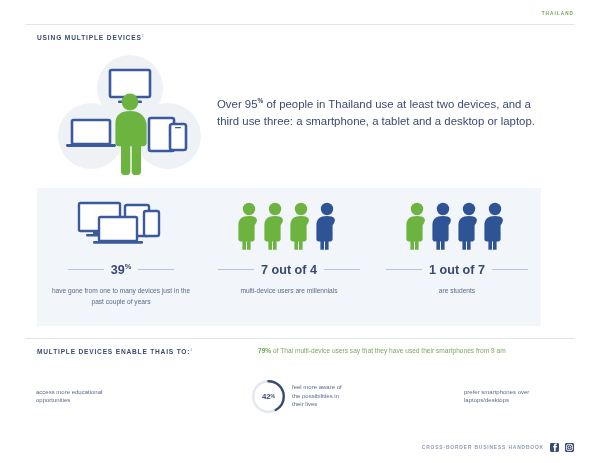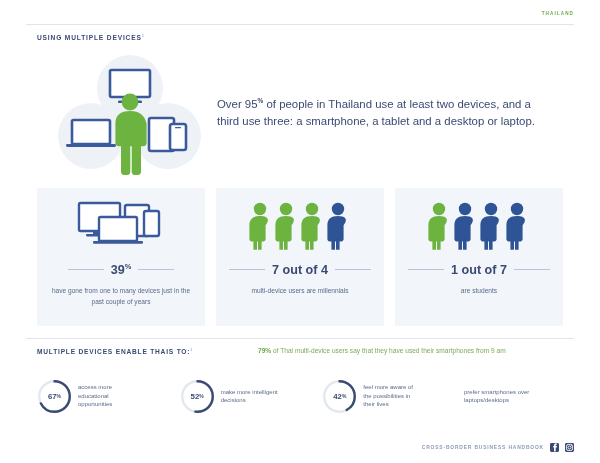--- a/index.html
+++ b/index.html
@@ -31,21 +31,21 @@
   .hero{position:absolute;left:48px;top:52px;width:165px;height:130px;}
   .headline{
     position:absolute;left:217px;top:92px;width:330px;
     font-size:11.4px;line-height:17px;color:#3a4a73;font-weight:400;
   }
   .headline b{font-weight:400;}
   .headline .sup{font-size:6.5px;vertical-align:super;font-weight:700;}
 
   
   .cards{position:absolute;left:37px;top:188px;width:526px;height:138px;
-         display:flex;justify-content:space-between;}
+         display:flex;}
   .card{
     width:168px;height:138px;background:#f2f5f9;
     position:relative;display:flex;flex-direction:column;align-items:center;
   }
   .card-art{height:74px;width:100%;display:flex;align-items:center;justify-content:center;}
   .divider-row{
     display:flex;align-items:center;justify-content:center;gap:7px;width:100%;
   }
   .dline{height:1px;width:36px;background:#b9c4d8;}
   .card-value{
@@ -230,46 +230,23 @@
     <span>MULTIPLE DEVICES ENABLE THAIS TO:</span><span class="sup">1</span>
   </div>
 
   <div class="bottom-note">
     <b>79%</b><span> of Thai multi-device users say that they have used their smartphones from 9 am</span>
   </div>
 
   <div class="donuts">
 
     <div class="donut-item">
-      <div class="donut">
-        <svg width="37" height="37" viewBox="0 0 40 40">
-          <circle cx="20" cy="20" r="16.5" fill="none" stroke="#e3e8f0" stroke-width="2.6"></circle>
-          <circle cx="20" cy="20" r="16.5" fill="none" stroke="#3a4a73" stroke-width="2.6" stroke-linecap="round" stroke-dasharray="69.5 34.2" transform="rotate(-90 20 20)"></circle>
-        </svg>
-        <div class="donut-val">
-            <span>67</span>
-            <span class="sup">%</span>
-          </div>
-      </div>
       <div class="donut-label">access more educational opportunities</div>
     </div>
 
-    <div class="donut-item">
-      <div class="donut">
-        <svg width="37" height="37" viewBox="0 0 40 40">
-          <circle cx="20" cy="20" r="16.5" fill="none" stroke="#e3e8f0" stroke-width="2.6"></circle>
-          <circle cx="20" cy="20" r="16.5" fill="none" stroke="#3a4a73" stroke-width="2.6" stroke-linecap="round" stroke-dasharray="53.9 49.8" transform="rotate(-90 20 20)"></circle>
-        </svg>
-        <div class="donut-val">
-            <span>52</span>
-            <span class="sup">%</span>
-          </div>
-      </div>
-      <div class="donut-label">make more intelligent decisions</div>
-    </div>
 
 
     <div class="donut-item">
       <div class="donut">
         <svg width="37" height="37" viewBox="0 0 40 40">
           <circle cx="20" cy="20" r="16.5" fill="none" stroke="#e3e8f0" stroke-width="2.6"></circle>
           <circle cx="20" cy="20" r="16.5" fill="none" stroke="#3a4a73" stroke-width="2.6" stroke-linecap="round" stroke-dasharray="43.5 60.2" transform="rotate(-90 20 20)"></circle>
         </svg>
         <div class="donut-val">
             <span>42</span>

